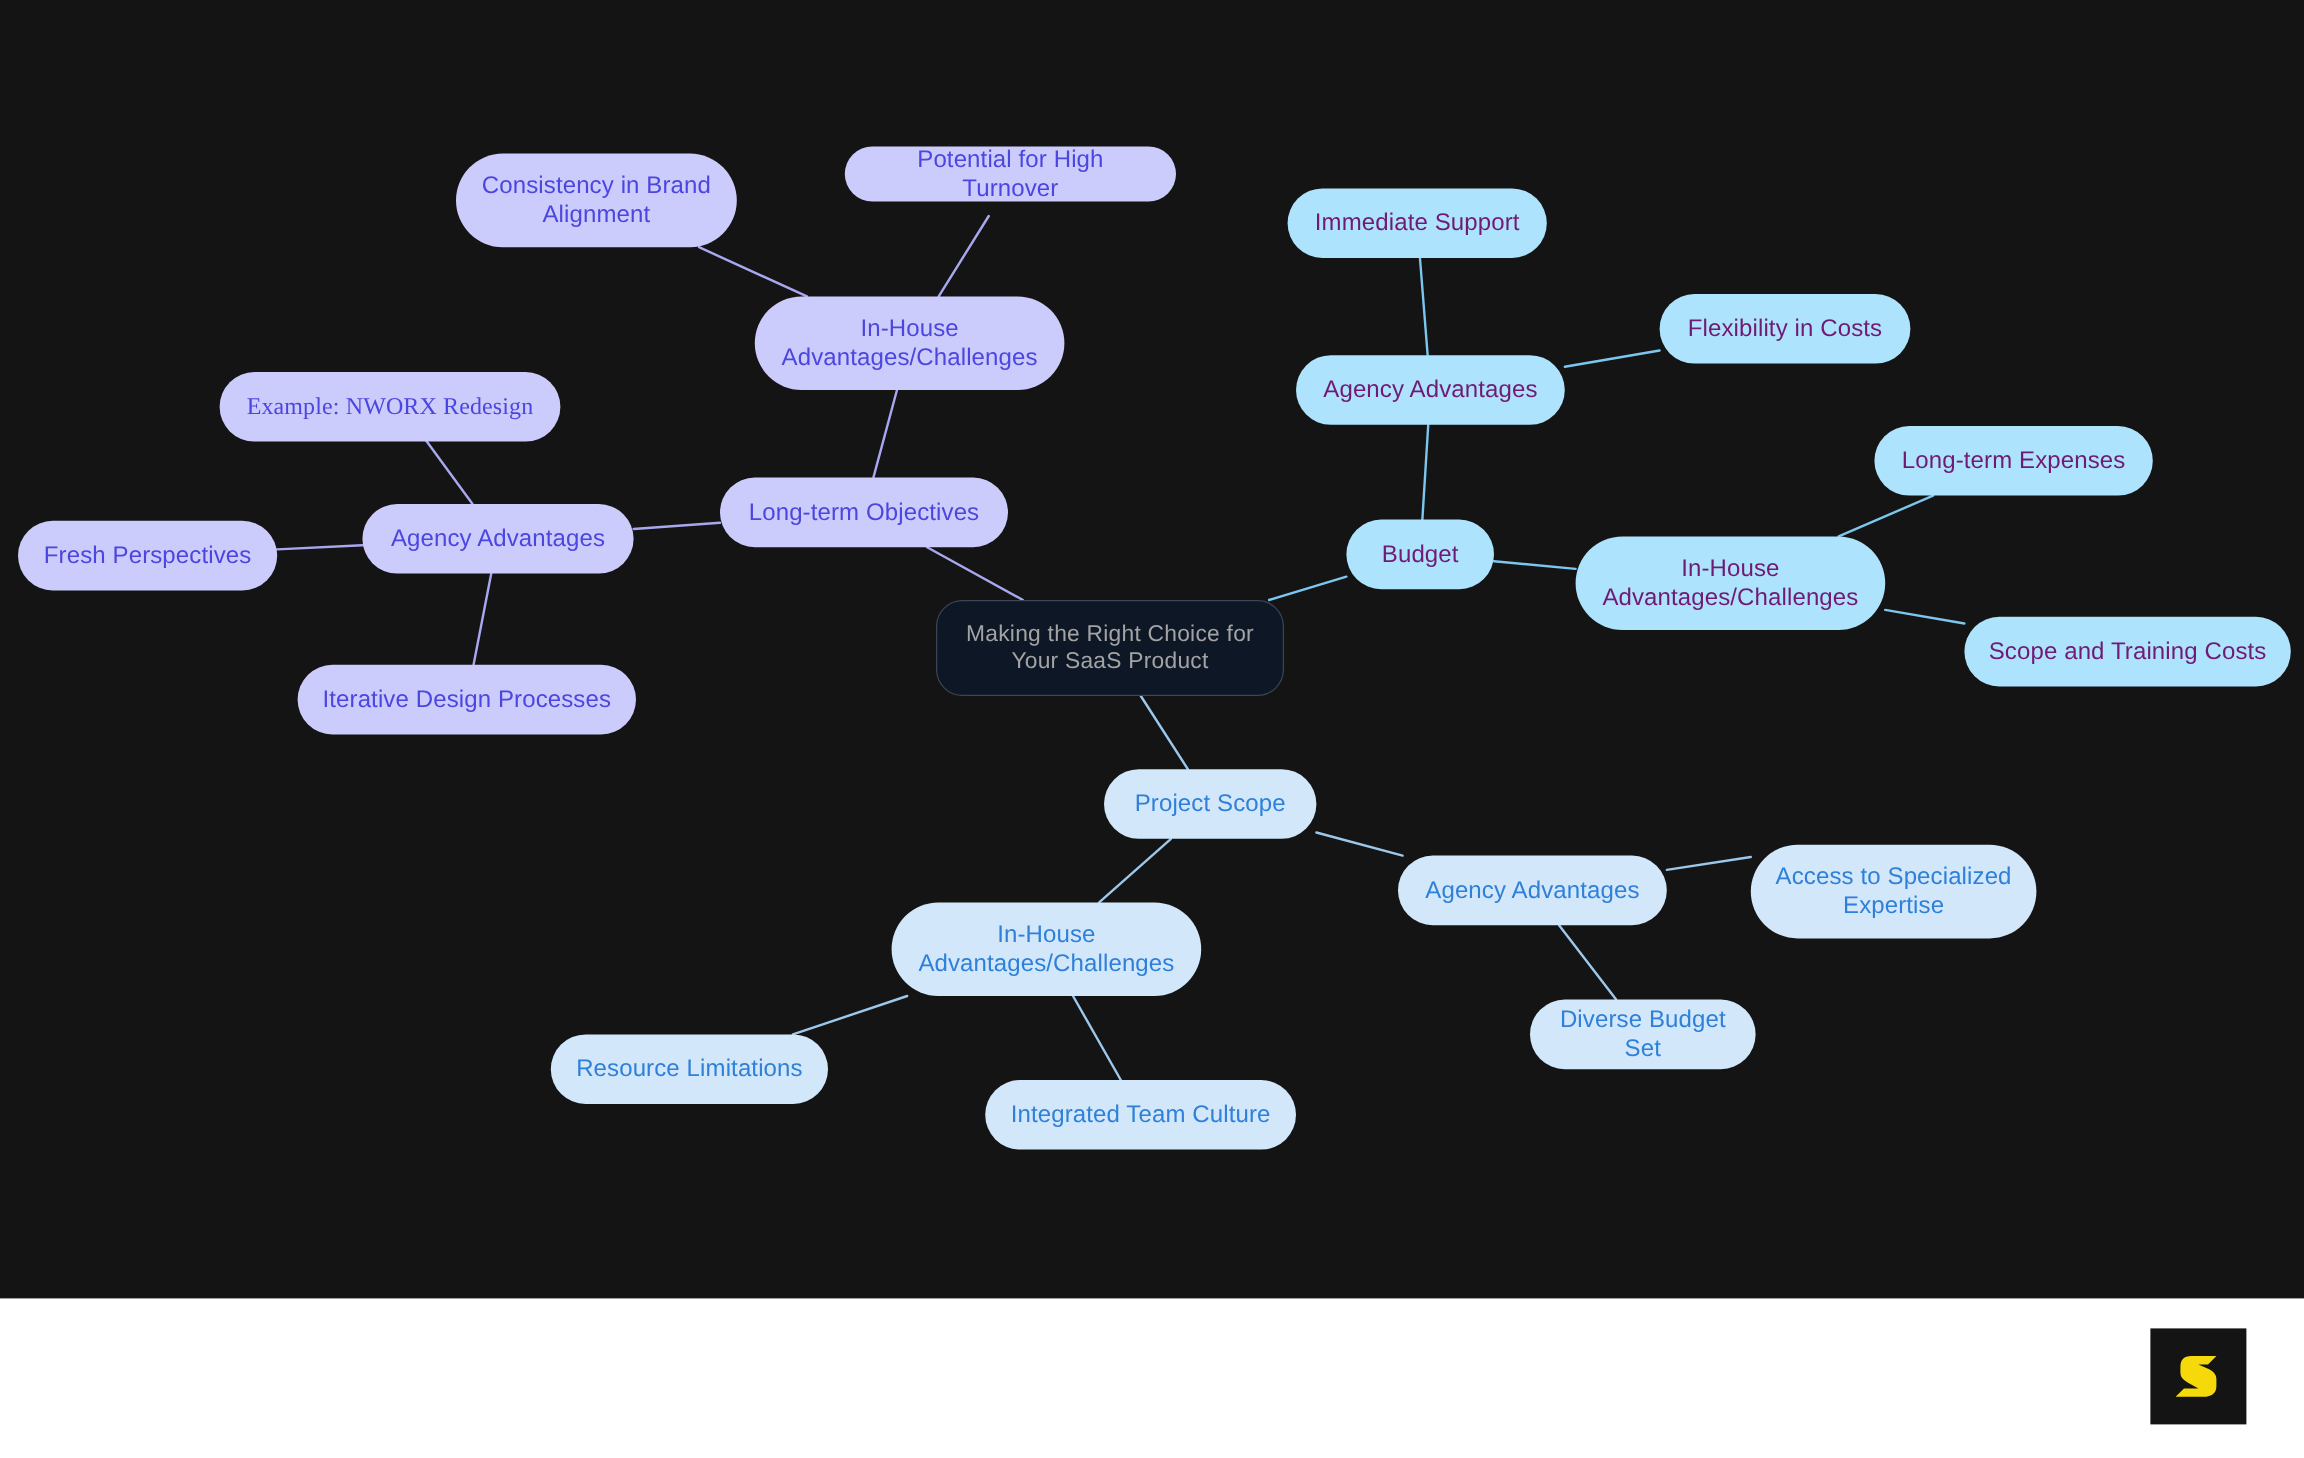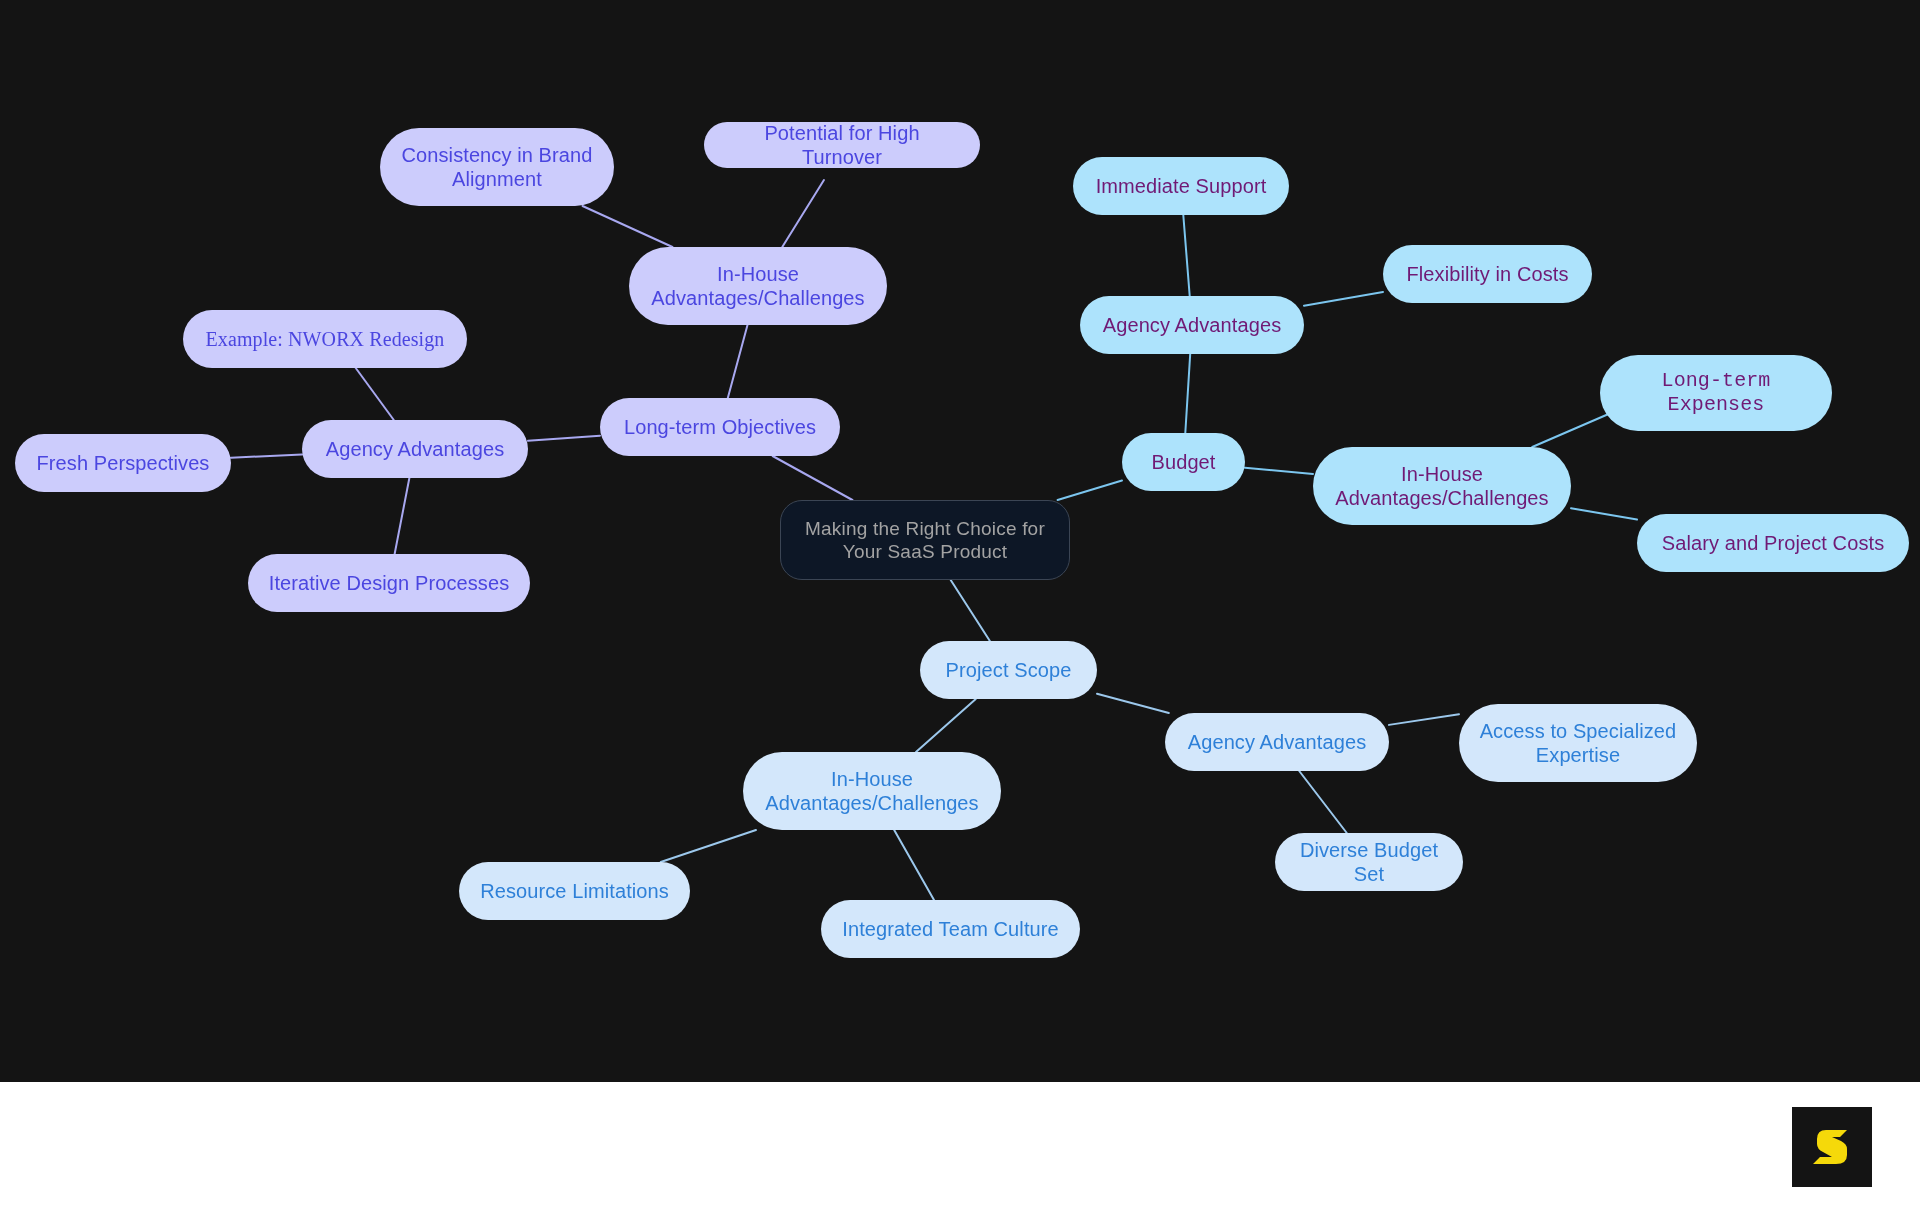--- a/index.html
+++ b/index.html
@@ -134,22 +134,22 @@
 Advantages/Challenges</div>
         <div class="node purple" style="left: 380px; top: 128px; width: 234px; height: 78px;">Consistency in Brand
 Alignment</div>
         <div class="node purple" style="left: 704px; top: 122px; width: 276px; height: 46px;">Potential for High Turnover</div>
         <div class="node blue" style="left: 1122px; top: 433px; width: 123px; height: 58px;">Budget</div>
         <div class="node blue" style="left: 1080px; top: 296px; width: 224px; height: 58px;">Agency Advantages</div>
         <div class="node blue" style="left: 1073px; top: 157px; width: 216px; height: 58px;">Immediate Support</div>
         <div class="node blue" style="left: 1383px; top: 245px; width: 209px; height: 58px; text-align: right;">Flexibility in Costs</div>
         <div class="node blue" style="left: 1313px; top: 447px; width: 258px; height: 78px;">In-House
 Advantages/Challenges</div>
-        <div class="node blue" style="left: 1600px; top: 355px; width: 232px; height: 76px; font-family: Liberation Mono, monospace;">Long-term Expenses</div>
-        <div class="node blue" style="left: 1637px; top: 514px; width: 272px; height: 58px;">Salary and Project Costs</div>
+        <div class="node blue" style="left: 1562px; top: 355px; width: 232px; height: 58px;">Long-term Expenses</div>
+        <div class="node blue" style="left: 1637px; top: 514px; width: 272px; height: 58px;">Scope and Training Costs</div>
         <div class="node paleblue" style="left: 920px; top: 641px; width: 177px; height: 58px;">Project Scope</div>
         <div class="node paleblue" style="left: 743px; top: 752px; width: 258px; height: 78px;">In-House
 Advantages/Challenges</div>
         <div class="node paleblue" style="left: 459px; top: 862px; width: 231px; height: 58px;">Resource Limitations</div>
         <div class="node paleblue" style="left: 821px; top: 900px; width: 259px; height: 58px;">Integrated Team Culture</div>
         <div class="node paleblue" style="left: 1165px; top: 713px; width: 224px; height: 58px;">Agency Advantages</div>
         <div class="node paleblue" style="left: 1459px; top: 657px; width: 238px; height: 78px; margin-top: 47px;">Access to Specialized
 Expertise</div>
         <div class="node paleblue" style="left: 1275px; top: 833px; width: 188px; height: 58px;">Diverse Budget Set</div>
       </div>

